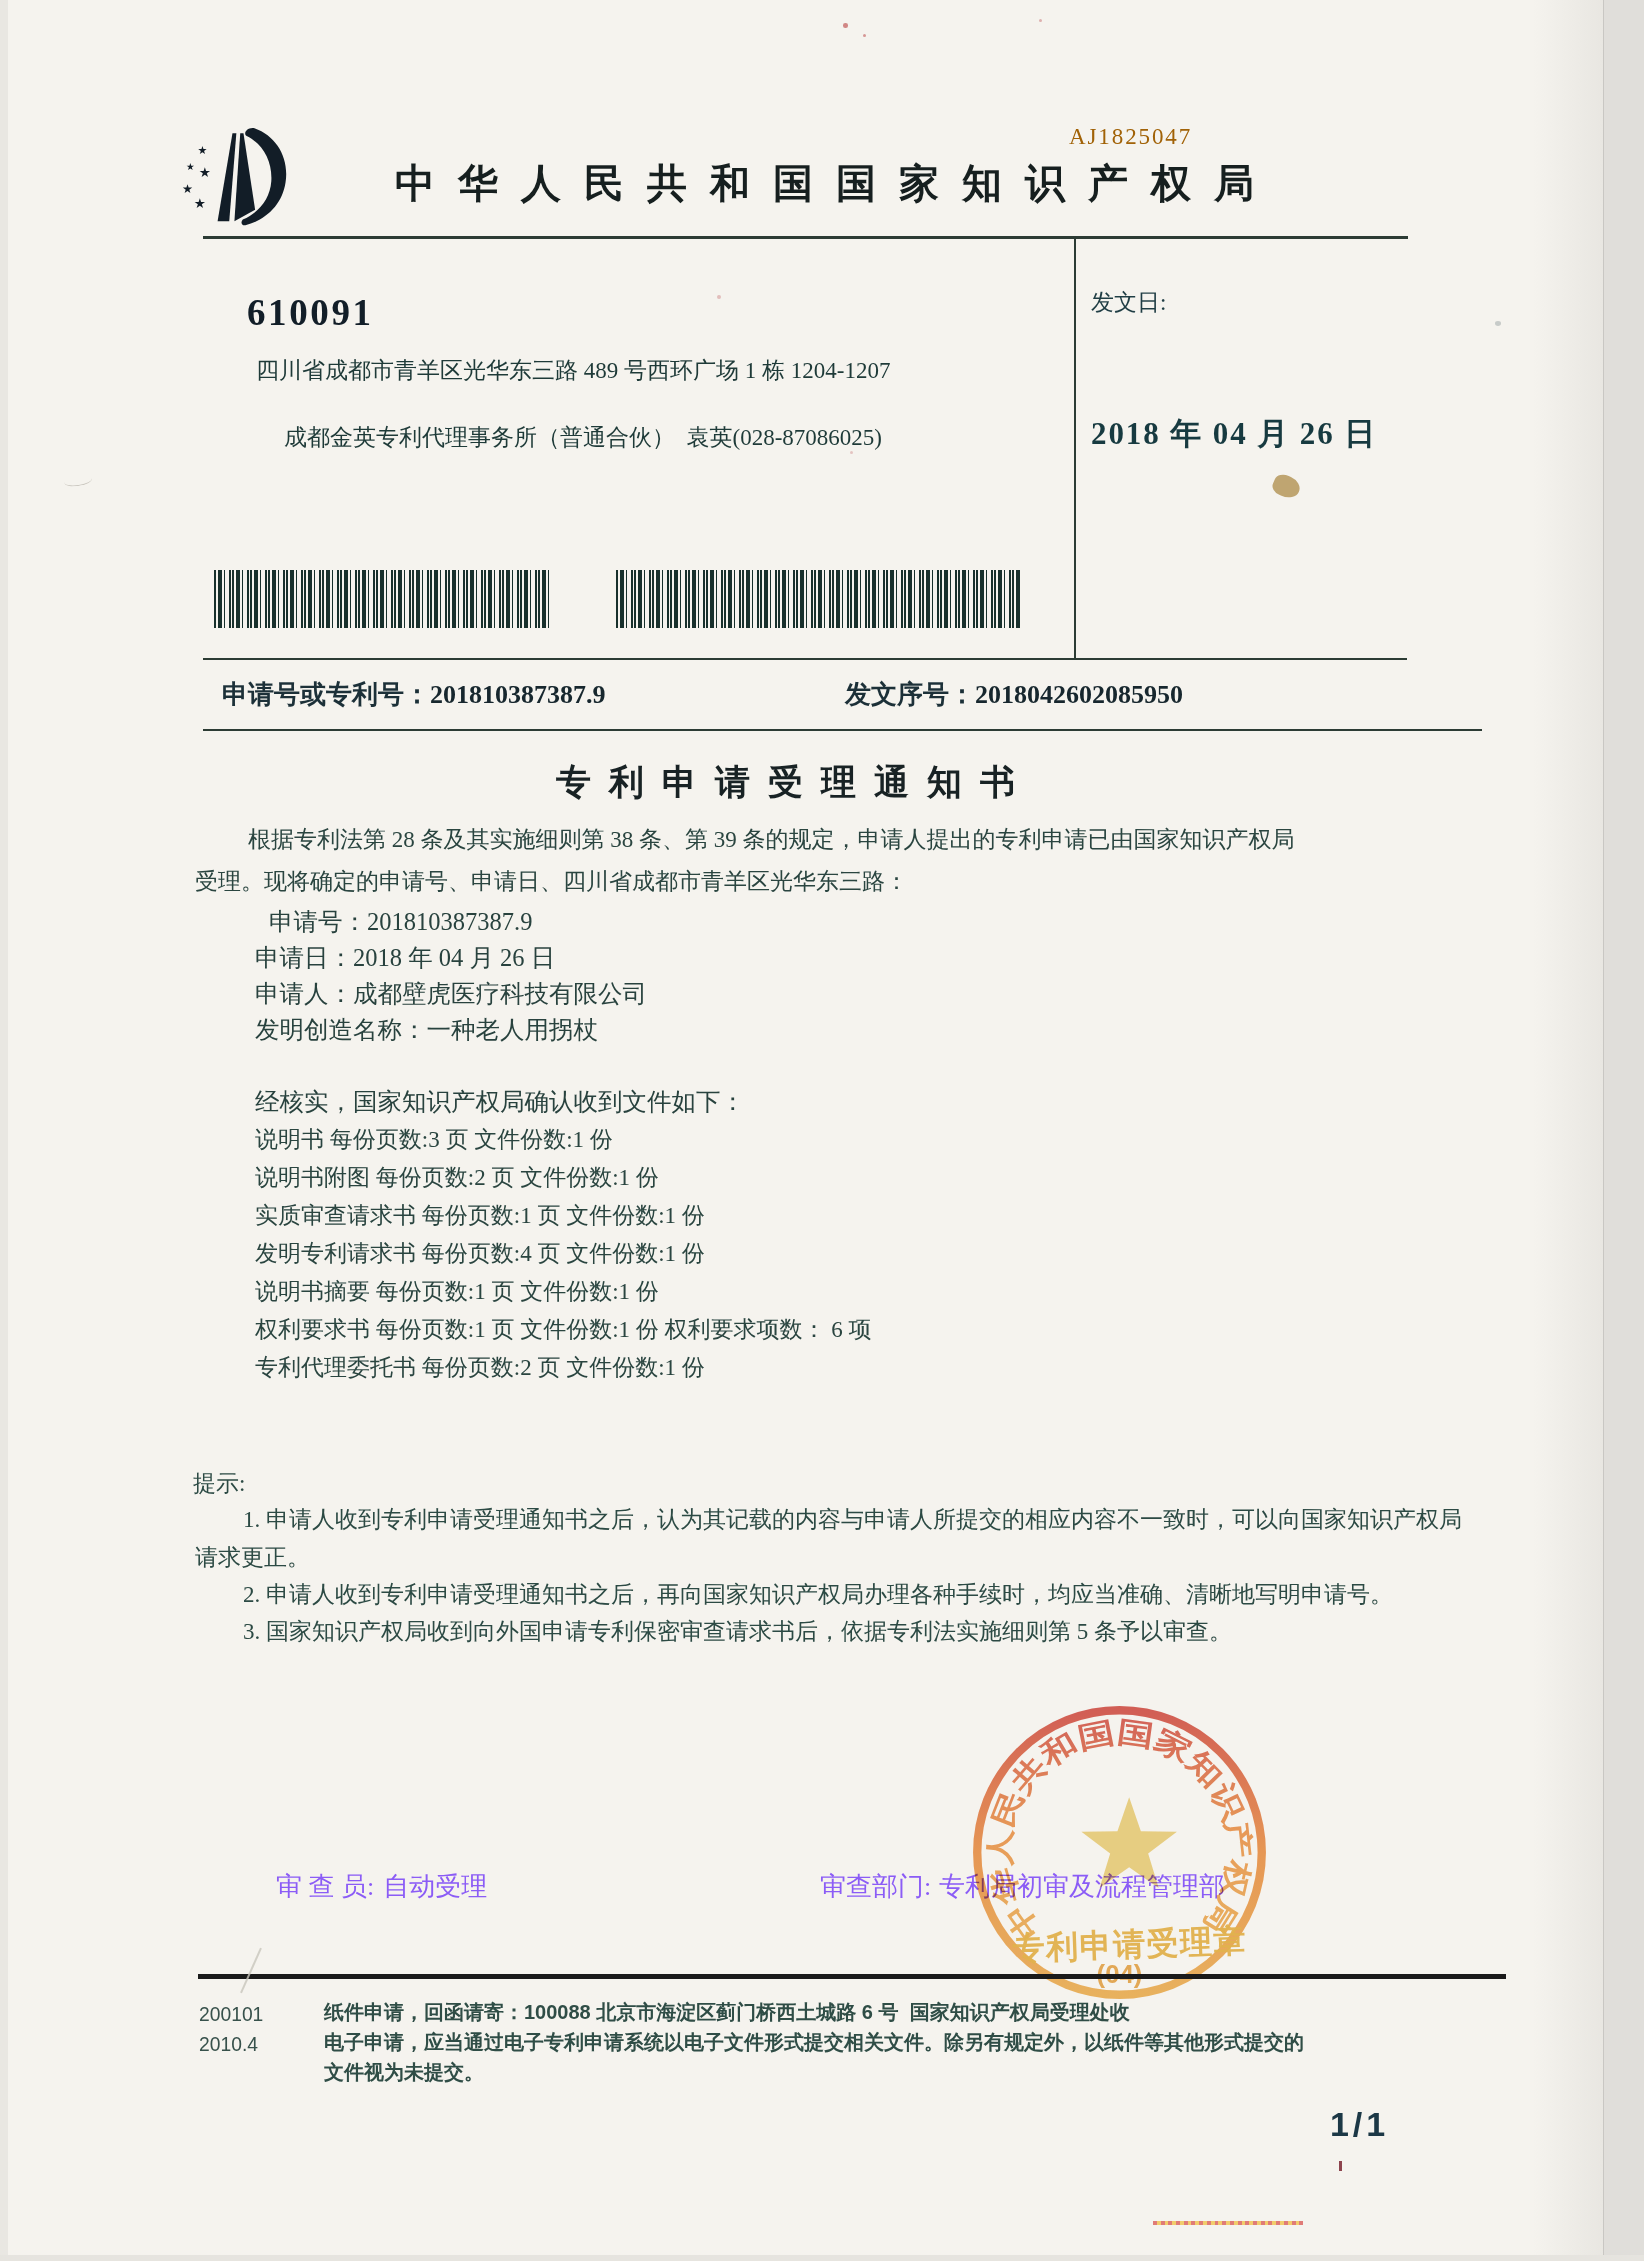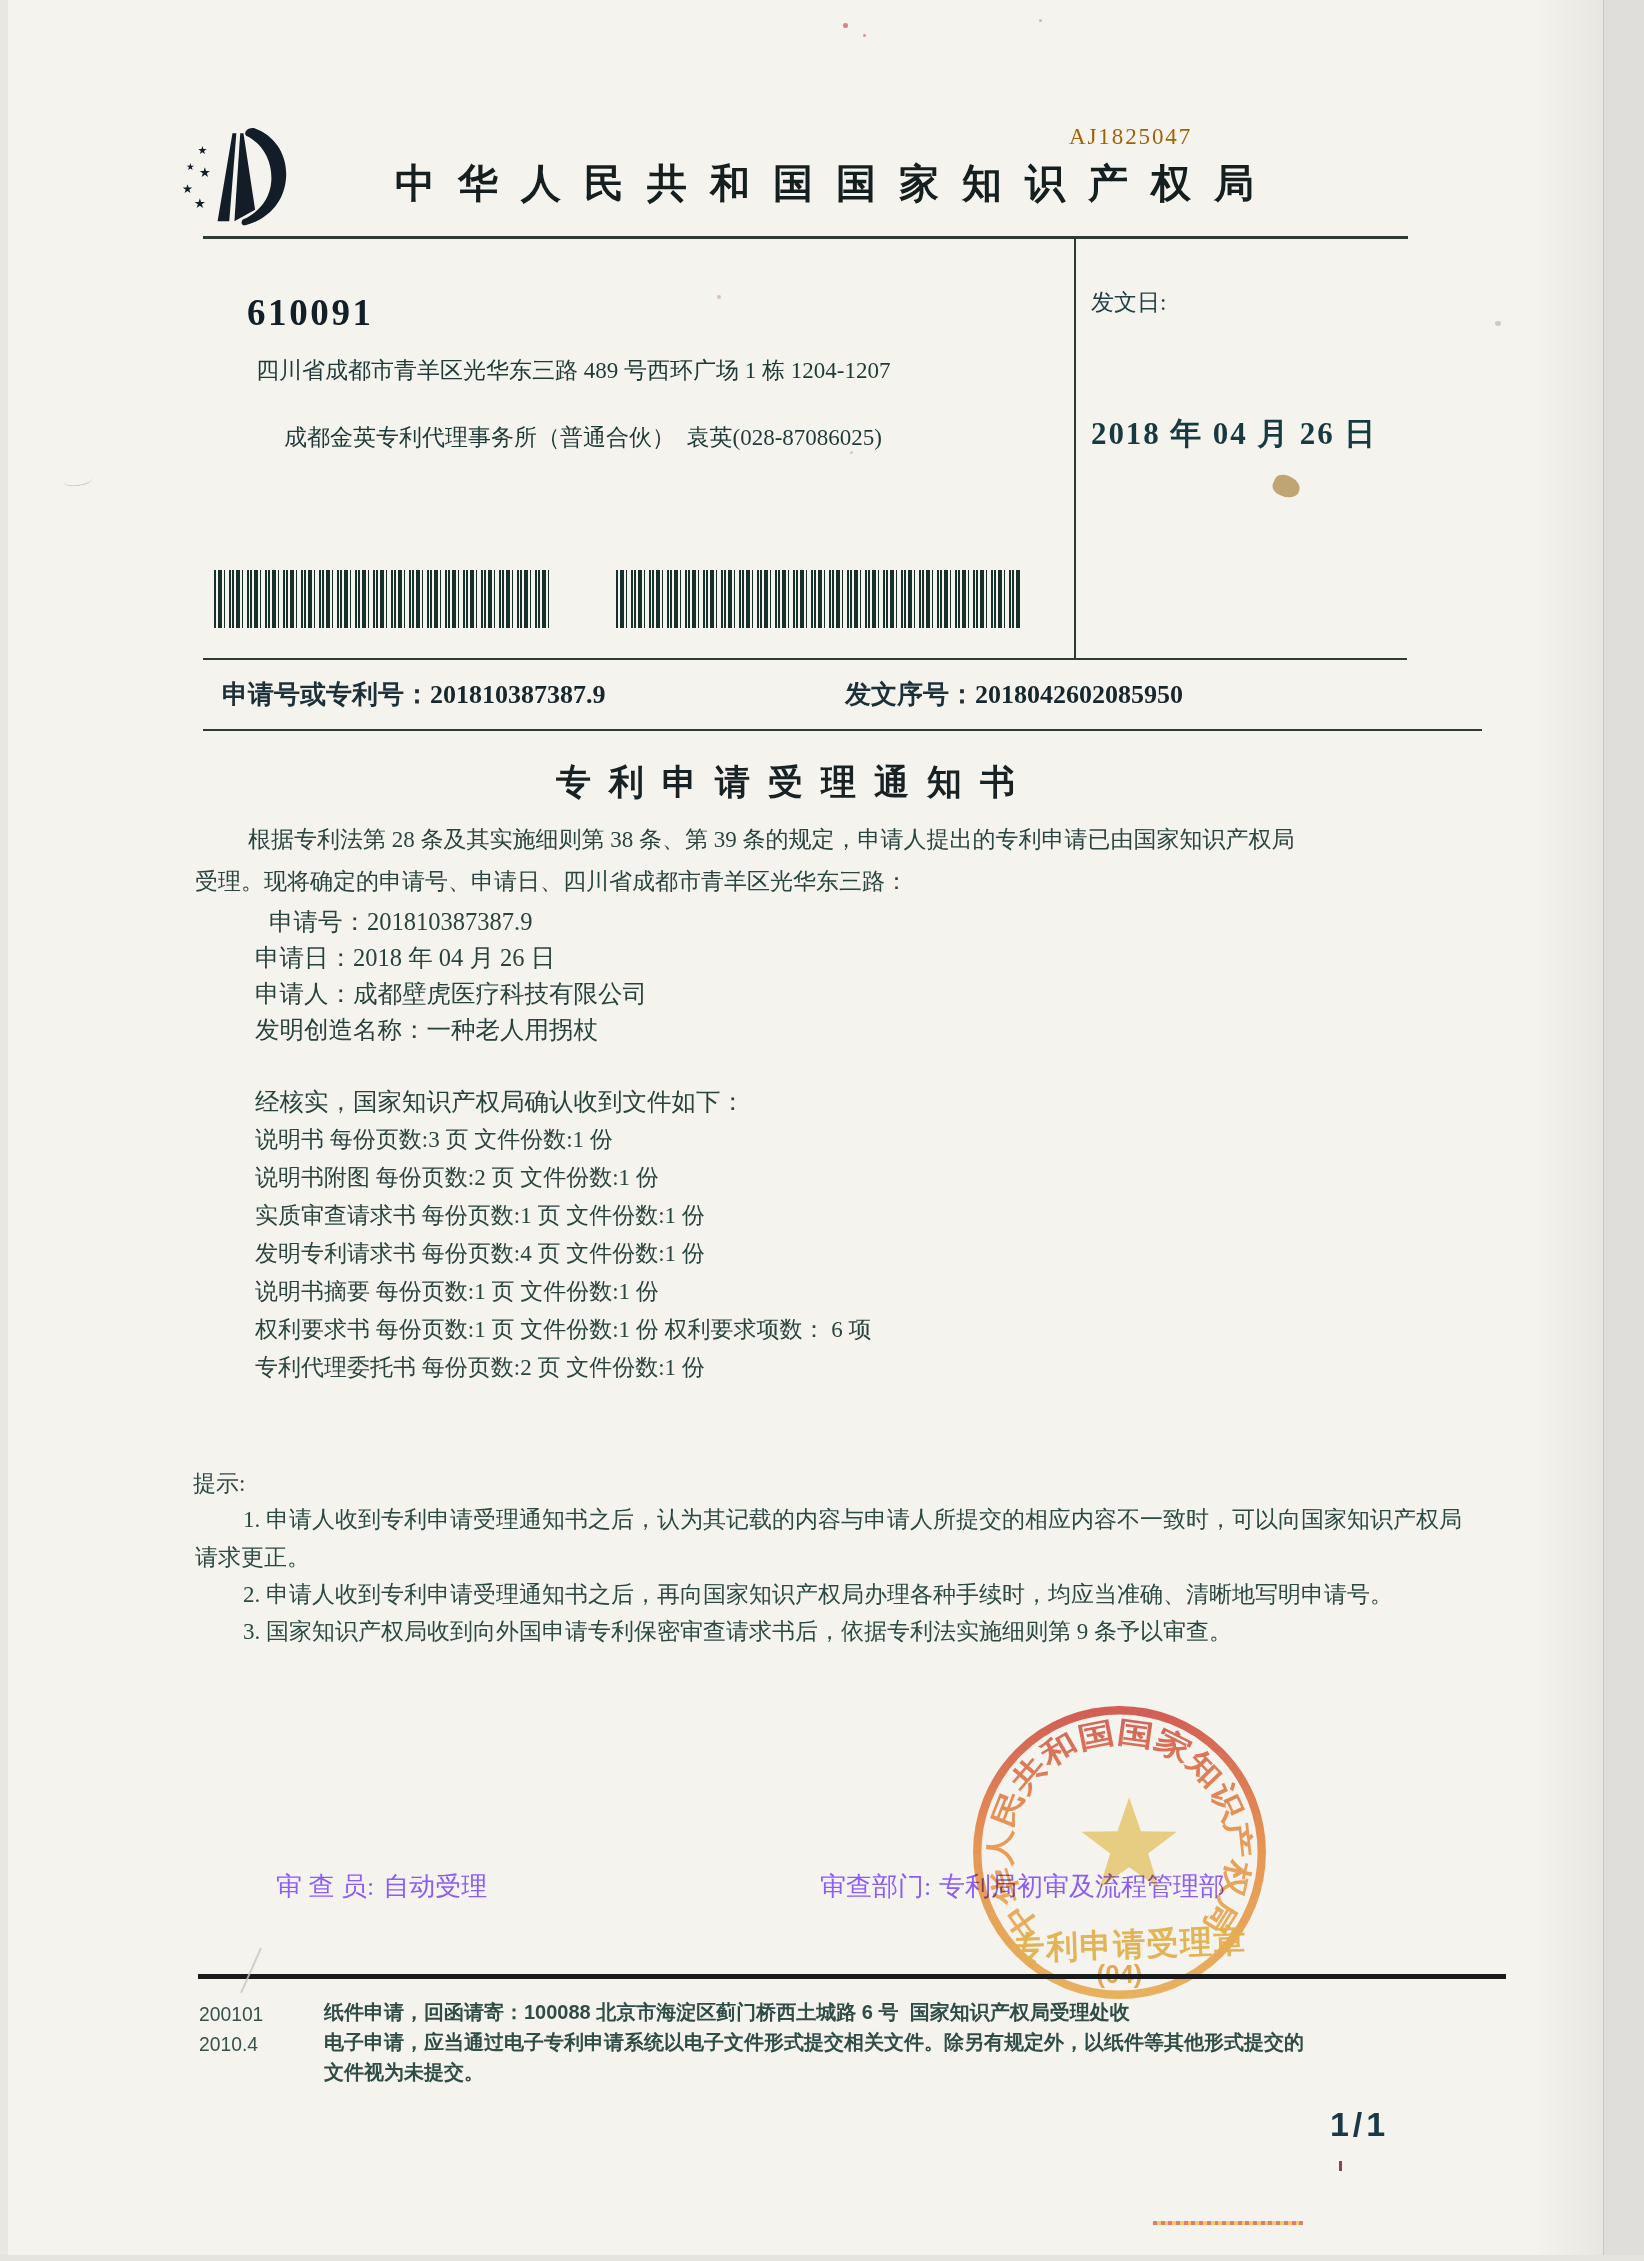--- a/index.html
+++ b/index.html
@@ -128,21 +128,21 @@
   <div class="t body36" style="left:255px; top:1203px;">实质审查请求书 每份页数:1 页 文件份数:1 份</div>
   <div class="t body36" style="left:255px; top:1241px;">发明专利请求书 每份页数:4 页 文件份数:1 份</div>
   <div class="t body36" style="left:255px; top:1279px;">说明书摘要 每份页数:1 页 文件份数:1 份</div>
   <div class="t body36" style="left:255px; top:1317px;">权利要求书 每份页数:1 页 文件份数:1 份 权利要求项数： 6 项</div>
   <div class="t body36" style="left:255px; top:1355px;">专利代理委托书 每份页数:2 页 文件份数:1 份</div>
 
   <div class="t tip" style="left:193px; top:1471px;">提示:</div>
   <div class="t tip" style="left:243px; top:1507px;">1. 申请人收到专利申请受理通知书之后，认为其记载的内容与申请人所提交的相应内容不一致时，可以向国家知识产权局</div>
   <div class="t tip" style="left:195px; top:1545px;">请求更正。</div>
   <div class="t tip" style="left:243px; top:1582px;">2. 申请人收到专利申请受理通知书之后，再向国家知识产权局办理各种手续时，均应当准确、清晰地写明申请号。</div>
-  <div class="t tip" style="left:243px; top:1619px;">3. 国家知识产权局收到向外国申请专利保密审查请求书后，依据专利法实施细则第 9 条予以审查。</div>
+  <div class="t tip" style="left:243px; top:1619px;">3. 国家知识产权局收到向外国申请专利保密审查请求书后，依据专利法实施细则第 5 条予以审查。</div>
 
   <div class="t examiner" style="left:276px; top:1872px;"><span>审 查 员:</span><span style="margin-left:9px;">自动受理</span></div>
   <div class="t examiner" style="left:820px; top:1872px;"><span>审查部门:</span><span style="margin-left:7.7px;">专利局初审及流程管理部</span></div>
 
   <svg class="seal" viewBox="0 0 480 480">
     <defs>
       <linearGradient id="sealg" x1="0" y1="0" x2="0" y2="1">
         <stop offset="0" stop-color="#d4483f"></stop>
         <stop offset="0.5" stop-color="#ee8e3e"></stop>
         <stop offset="1" stop-color="#f0ae49"></stop>

